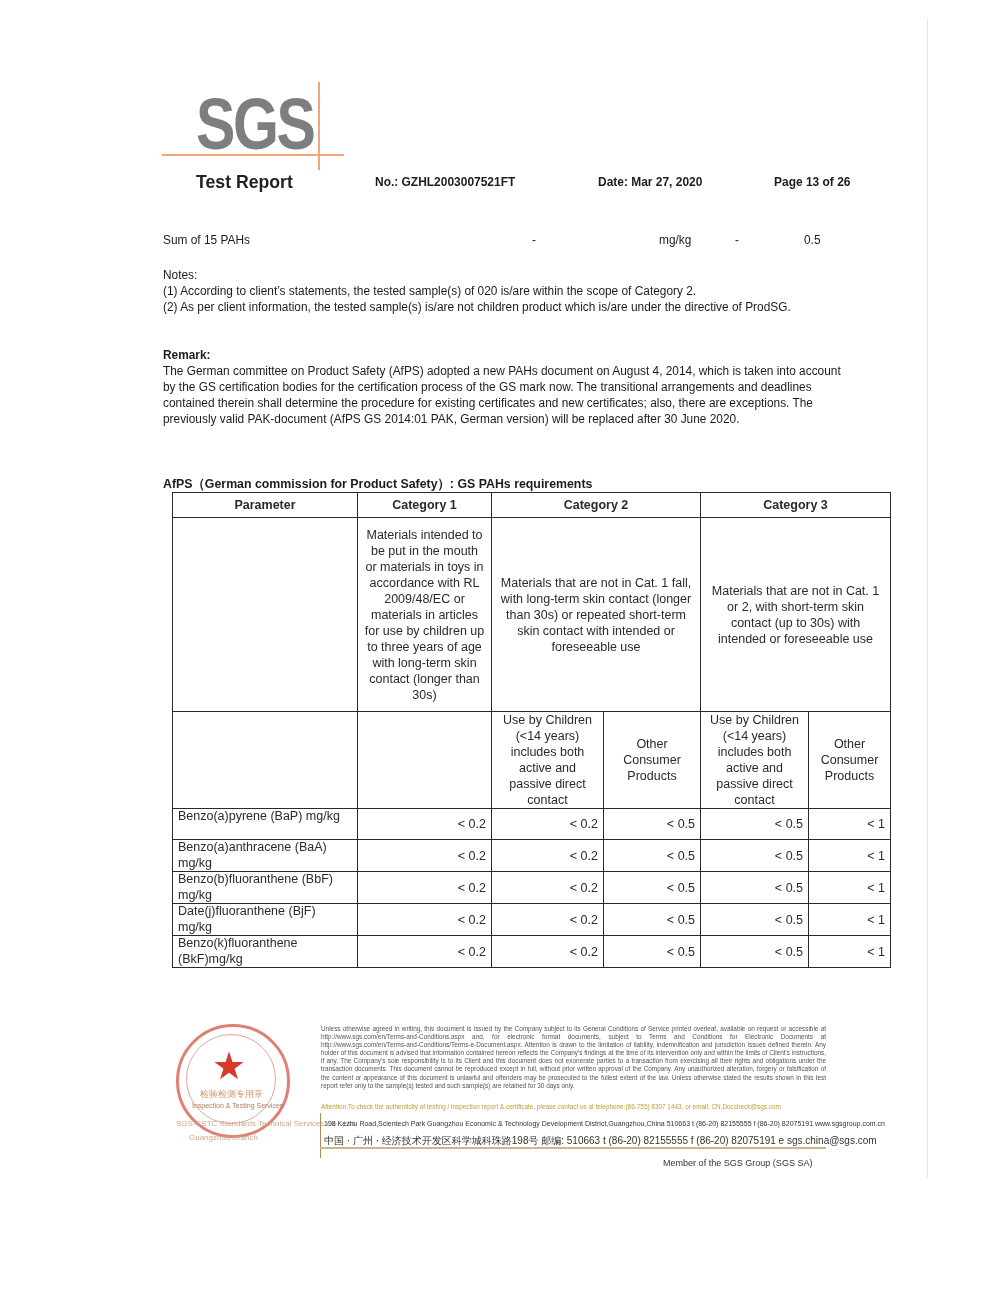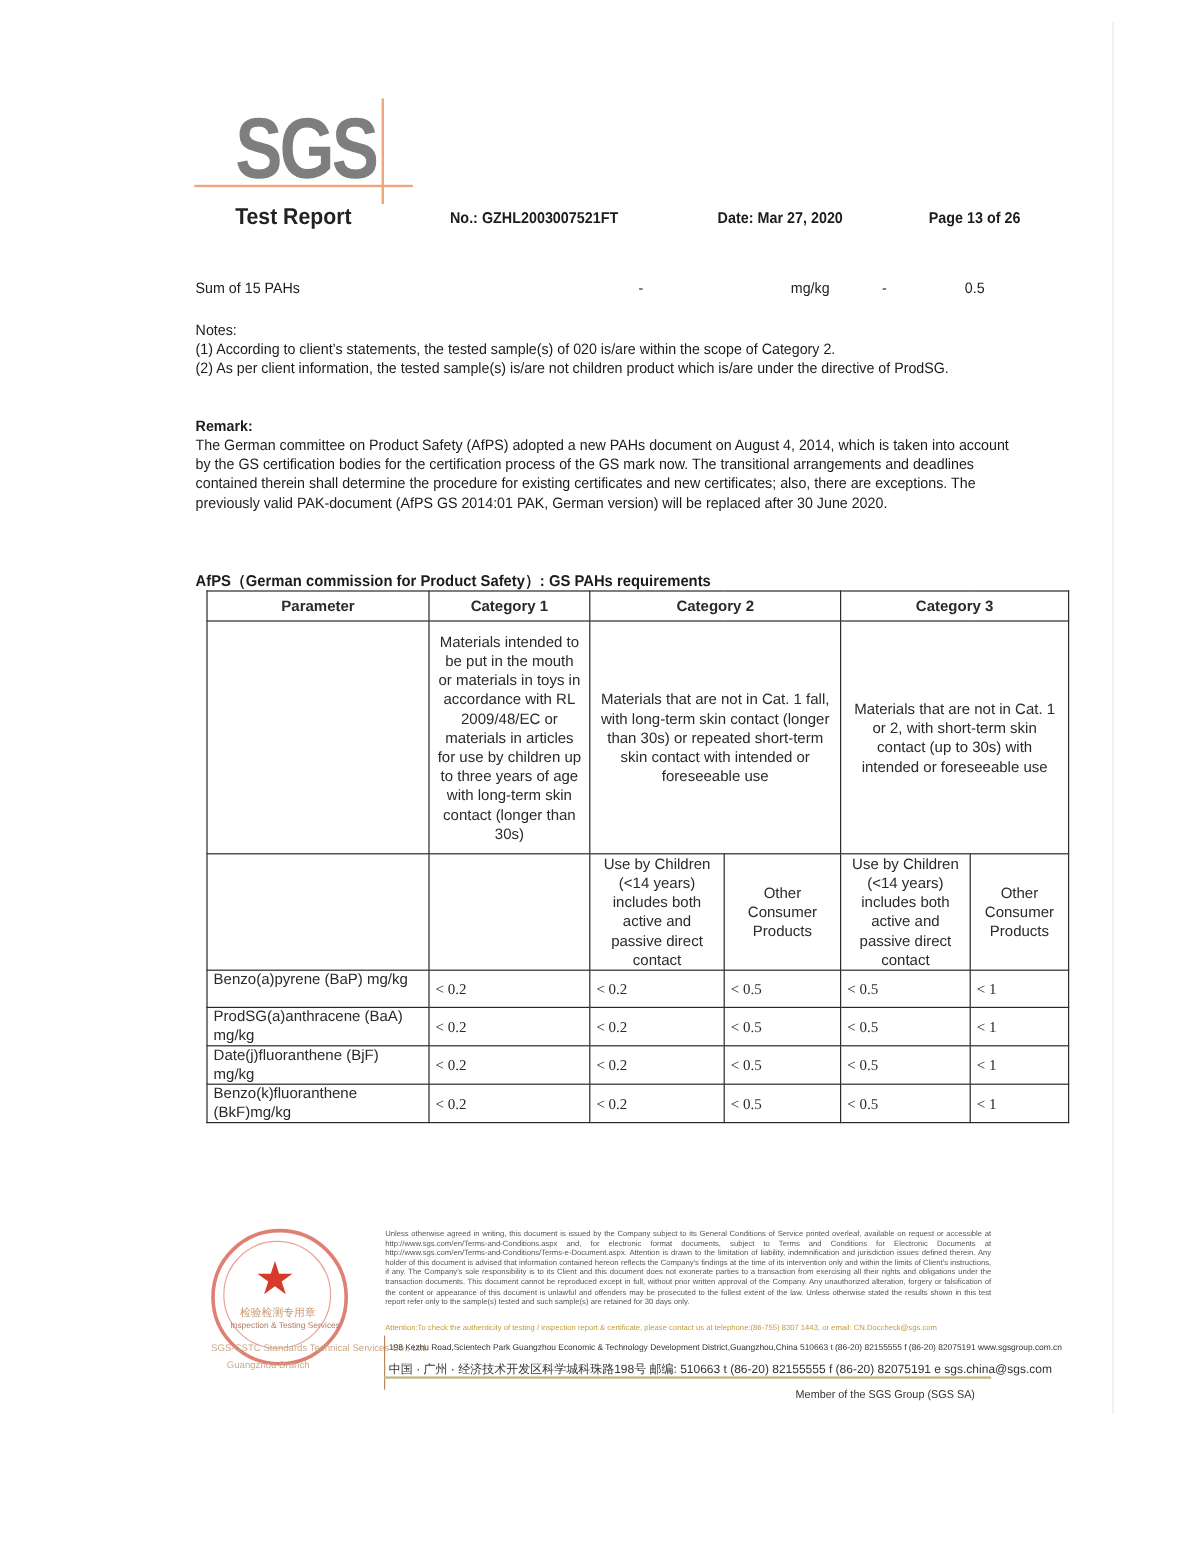--- a/index.html
+++ b/index.html
@@ -37,21 +37,21 @@
 
   .table-title { left: 163px; top: 475px; font-size: 13px; font-weight: bold; transform: scaleX(0.95); transform-origin: left; }
 
   
   .pah-table { position: absolute; left: 140px; top: 492px; width: 718px; border-collapse: collapse; table-layout: fixed; margin-left: 32px; }
   .pah-table td, .pah-table th { border: 1.5px solid #2a2a2a; font-size: 12.5px; line-height: 16px; padding: 0 5px; color: #2a2a2a; }
   .pah-table th { font-weight: bold; height: 24px; text-align: center; }
   .pah-table td.desc { vertical-align: middle; text-align: center; padding: 1px 6px; }
   .pah-table td.sub { text-align: center; vertical-align: middle; height: 94px; }
   .pah-table td.param { text-align: left; vertical-align: top; height: 30px; padding: 0 5px; line-height: 15.5px; }
-  .pah-table td.val { text-align: left; vertical-align: middle; font-family: Liberation Serif, serif; }
+  .pah-table td.val { text-align: right; vertical-align: middle; }
 
   
   .stamp { left: 170px; top: 1024px; width: 128px; height: 112px; }
   .stamp-circle { position: absolute; left: 6px; top: 0; width: 108px; height: 108px; border: 3px solid #d86a5c; border-radius: 50%; opacity: 0.85; }
   .stamp-inner { position: absolute; left: 16px; top: 10px; width: 88px; height: 88px; border: 1px solid #e7a49a; border-radius: 50%; }
   .stamp-star { position: absolute; left: 42px; top: 22px; font-size: 38px; color: #d83a2a; line-height: 40px; }
   .stamp-cn { position: absolute; left: 30px; top: 64px; font-size: 9px; color: #c99a70; }
   .stamp-en { position: absolute; left: 22px; top: 78px; font-size: 7px; color: #b07a60; }
   .stamp-co1 { left: 176px; top: 1119px; font-size: 8px; color: #c9a98a; }
   .stamp-co2 { left: 189px; top: 1133px; font-size: 8px; color: #c9a98a; }
@@ -133,21 +133,29 @@
     <tbody id="pah-rows">
       <tr>
         <td class="param">Benzo(a)pyrene (BaP) mg/kg</td>
         <td class="val">&lt; 0.2</td>
         <td class="val">&lt; 0.2</td>
         <td class="val">&lt; 0.5</td>
         <td class="val">&lt; 0.5</td>
         <td class="val">&lt; 1</td>
       </tr>
       <tr>
-        <td class="param">ProdSG(a)anthracene (BaA) mg/kg</td>
+        <td class="param">Benzo(a)anthracene (BaA) mg/kg</td>
+        <td class="val">&lt; 0.2</td>
+        <td class="val">&lt; 0.2</td>
+        <td class="val">&lt; 0.5</td>
+        <td class="val">&lt; 0.5</td>
+        <td class="val">&lt; 1</td>
+      </tr>
+      <tr>
+        <td class="param">Benzo(b)fluoranthene (BbF) mg/kg</td>
         <td class="val">&lt; 0.2</td>
         <td class="val">&lt; 0.2</td>
         <td class="val">&lt; 0.5</td>
         <td class="val">&lt; 0.5</td>
         <td class="val">&lt; 1</td>
       </tr>
       <tr>
         <td class="param">Date(j)fluoranthene (BjF) mg/kg</td>
         <td class="val">&lt; 0.2</td>
         <td class="val">&lt; 0.2</td>

